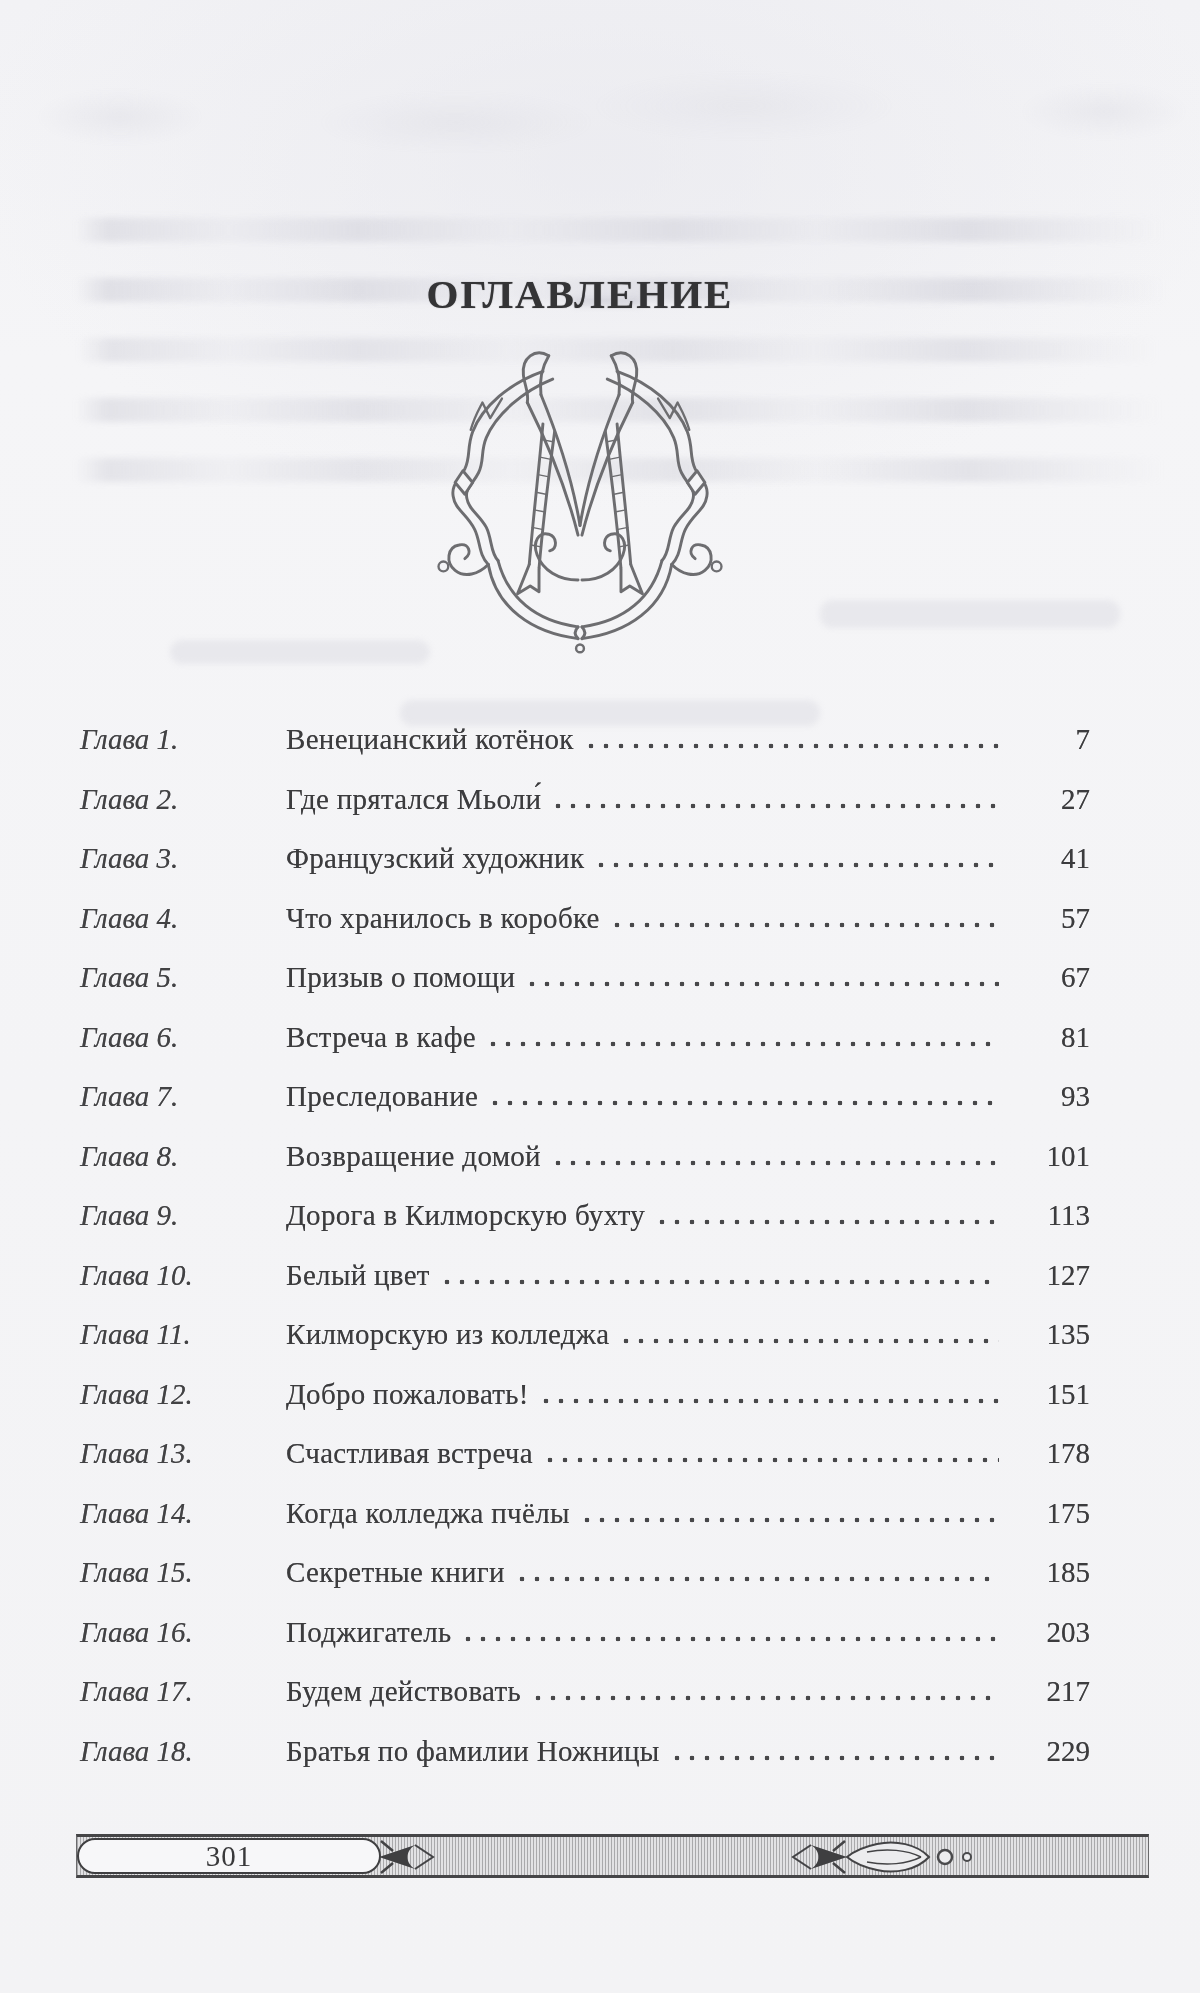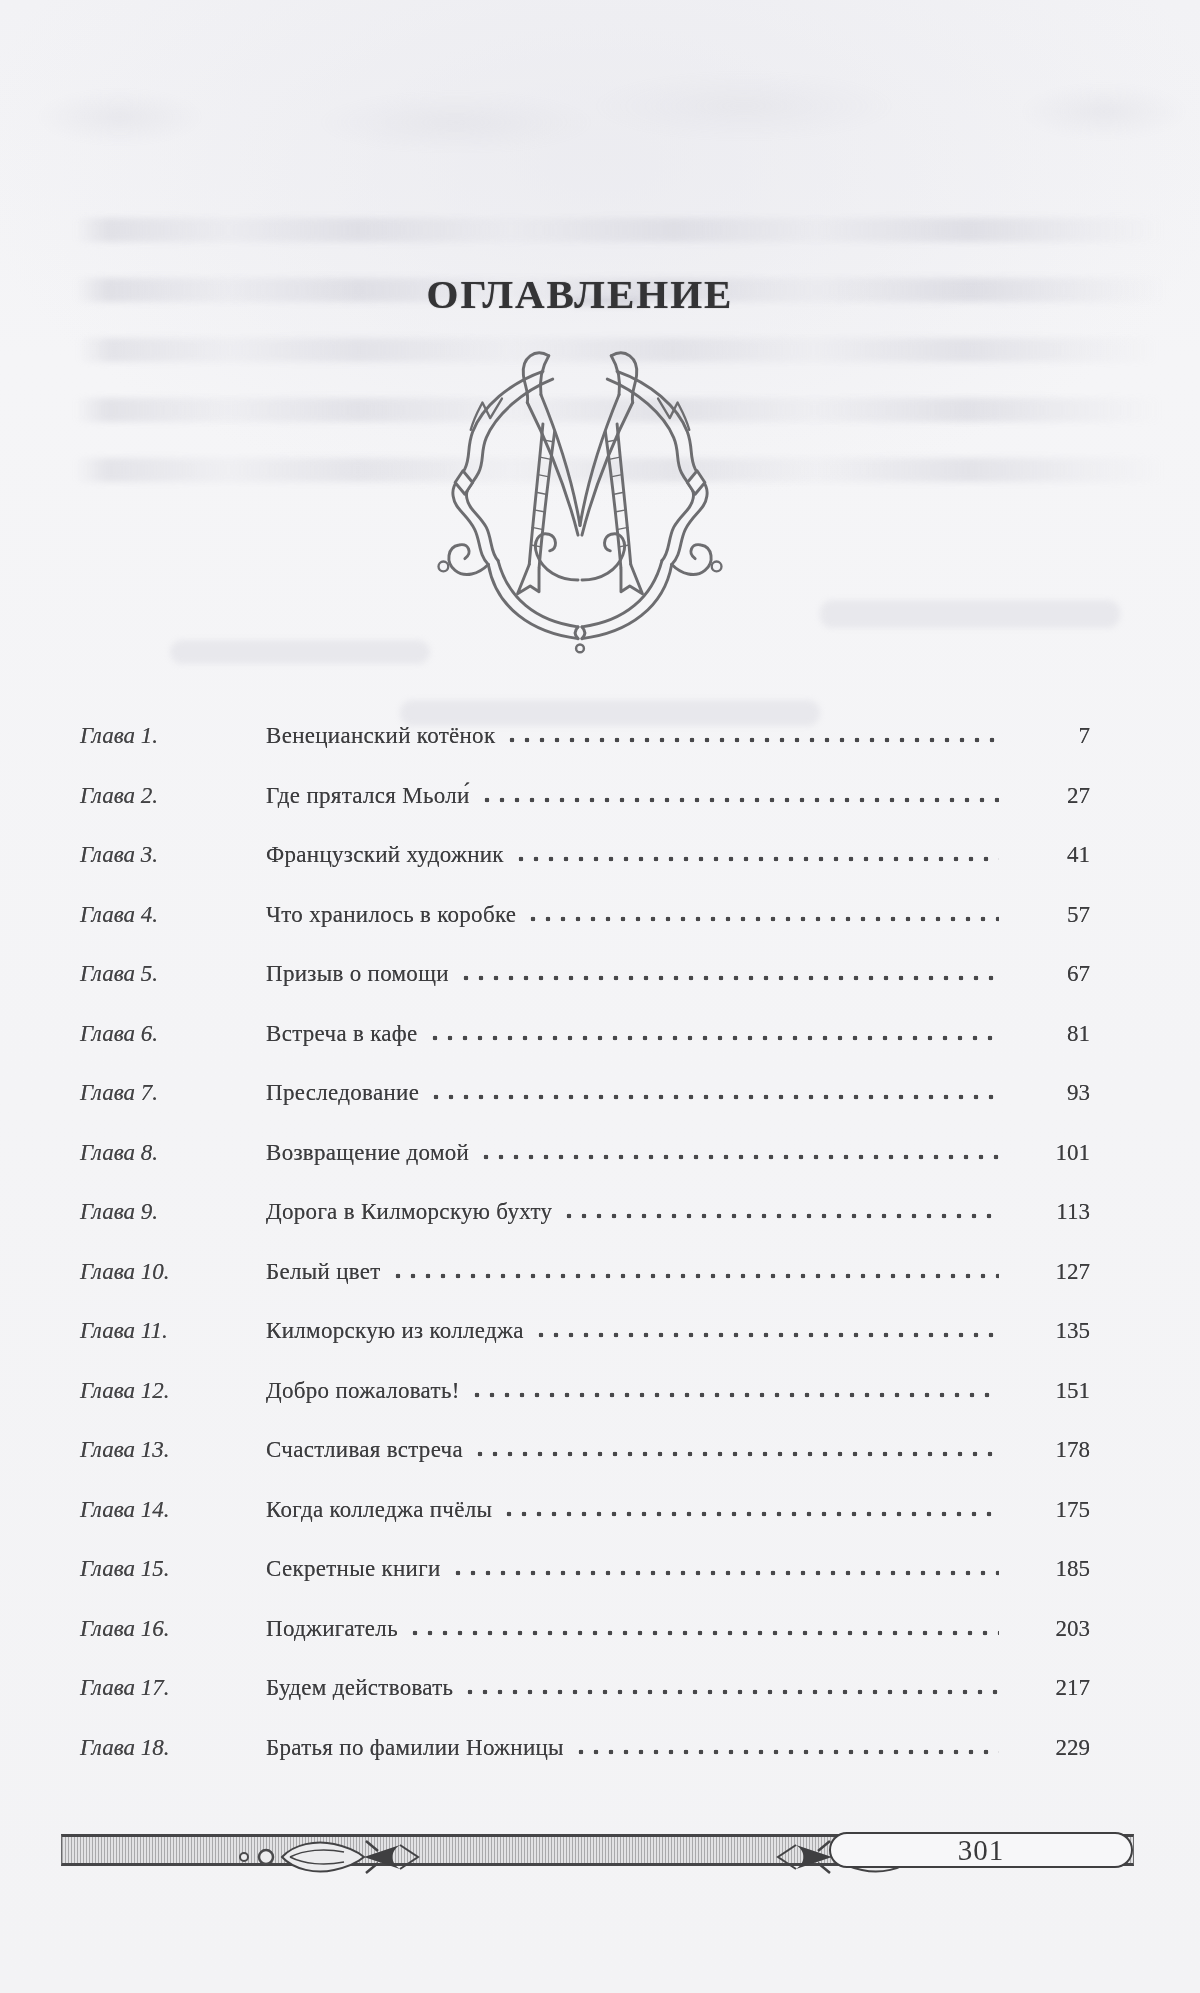--- a/index.html
+++ b/index.html
@@ -52,40 +52,40 @@
     color:#343436; text-shadow:0 0 1px rgba(52,52,54,.6);
   }
 
   
   .monogram { position:absolute; left:430px; top:342px; width:300px; height:322px; }
 
   
   .toc { position:absolute; left:80px; top:723px; width:1010px; }
   .toc-row {
     display:flex; align-items:baseline; height:59.5px;
-    font-size:23px; white-space:nowrap;
+    font-size:29px; white-space:nowrap;
     text-shadow:0 0 .6px rgba(60,60,62,.7);
   }
   .toc-label { width:186px; font-style:italic; flex:0 0 auto; color:#424244; }
-  .toc-chapter-title { flex:0 0 auto; letter-spacing:.3px; }
+  .toc-chapter-title { flex:0 0 auto; letter-spacing:.3px;margin-left:20px; }
   .toc-leader {
     flex:1 1 auto; height:6px; margin:0 16px 0 14px; min-width:20px;
     background-image:radial-gradient(circle at 3px 3px, #48484a 2.1px, rgba(0,0,0,0) 2.6px);
     background-size:15px 6px; background-repeat:repeat-x; background-position:left bottom;
   }
   .toc-page { flex:0 0 auto; width:75px; text-align:right; }
 
   
   .footer-band {
-    position:absolute; left:61px; top:1834px; width:1073px; height:32px;
+    position:absolute; left:76px; top:1834px; width:1073px; height:44px;
     box-sizing:border-box;
     border-top:3px solid #454547; border-bottom:3px solid #454547;
     border-left:1px solid #6a6a6c; border-right:1px solid #6a6a6c;
     background:repeating-linear-gradient(90deg,#a9a9ab 0 1px,#e2e2e4 1px 3px);
-    display:flex; align-items:center; justify-content:flex-end;
+    display:flex; align-items:center; justify-content:flex-start;
   }
   .footer-pill {
     position:relative; z-index:2; width:300px; height:32px;
     background:#f7f7f9; border:2px solid #3f3f41; border-radius:18px;
     display:flex; align-items:center; justify-content:center;
     font-size:29px; color:#39393b; letter-spacing:1px;
   }
   .footer-orn { position:absolute; top:2px; height:36px; z-index:1; }
   .orn-left  { left:50%; margin-left:-366px; }
   .orn-right { left:50%; margin-left:156px; transform:scaleX(-1); }

